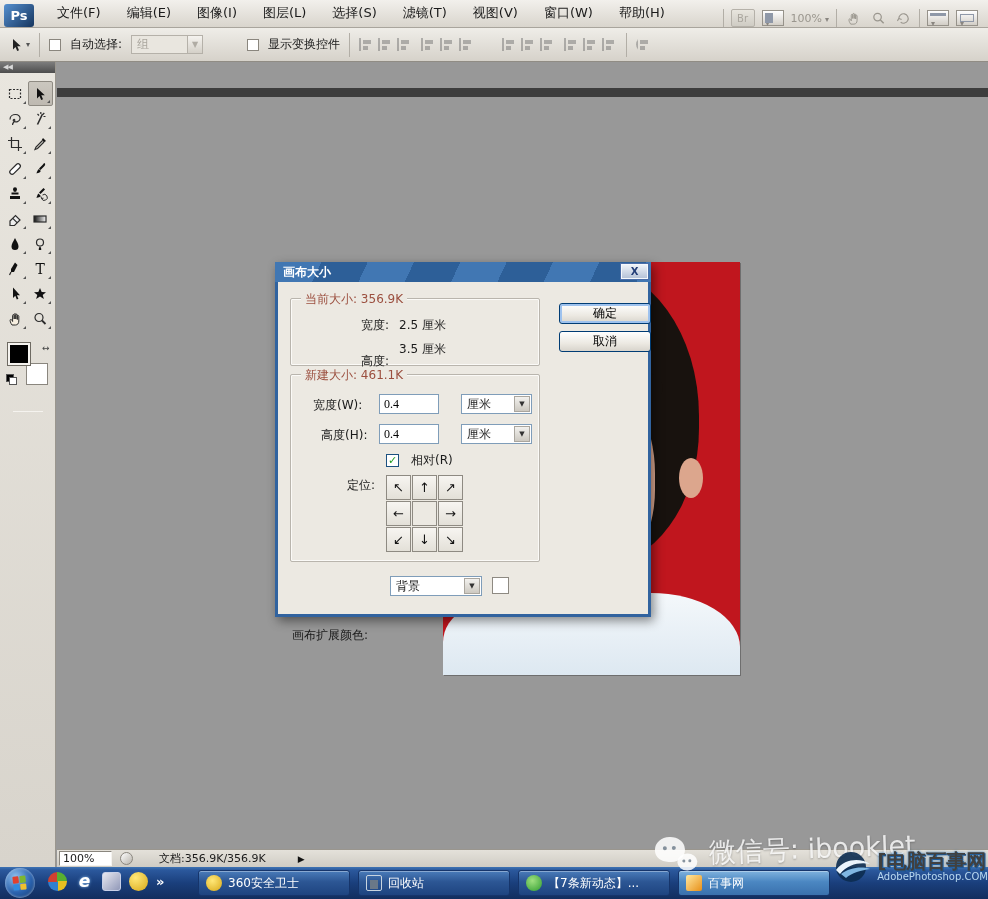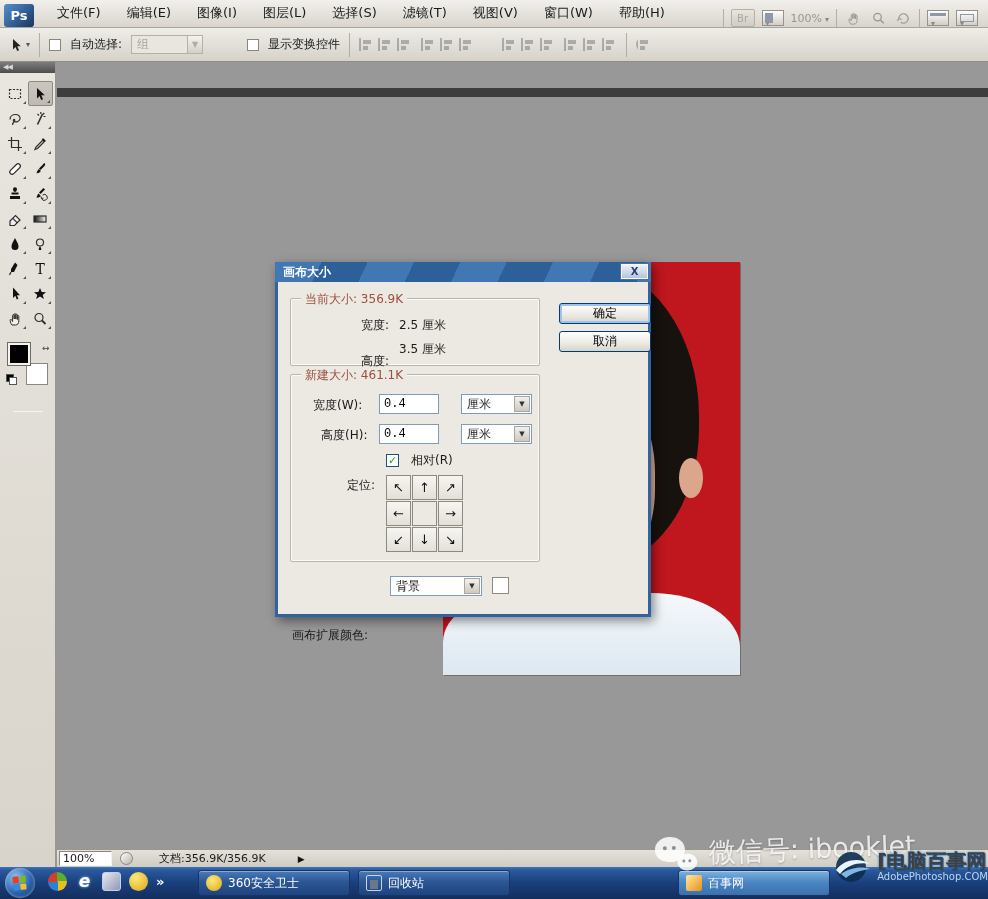--- a/index.html
+++ b/index.html
@@ -97,21 +97,21 @@
      color:#fff;font-weight:bold;line-height:20px;padding-left:8px;}
   .dlg-close{position:absolute;right:3px;top:2px;width:27px;height:15px;
      background:linear-gradient(#eef2f8,#b6c3d8);border:1px solid #f5f8fc;outline:1px solid #4a6da8;
      color:#223d77;font-size:10px;font-weight:bold;text-align:center;line-height:14px;}
   .dlg-body{position:absolute;left:0;top:20px;right:0;bottom:0;}
   .groupbox{position:absolute;border:1px solid #b9b5ad;border-radius:2px;
             box-shadow:inset 0 0 0 1px #fbfaf7;}
   .legend{position:absolute;left:10px;top:-8px;background:#ece9e2;padding:0 4px;color:#9b4f3f;}
   .fld-label{position:absolute;font-size:12px;color:#1a1a1a;white-space:nowrap;}
   .txt-input{position:absolute;width:60px;height:20px;border:1px solid #7f9db9;background:#fff;
-             font-size:12px;font-family:Liberation Mono, monospace;padding:0 4px;}
+             font-size:12px;font-family:Liberation Serif, serif;padding:0 4px;}
   .unit-dd{position:absolute;width:71px;height:20px;border:1px solid #7f9db9;background:#fff;
            display:flex;align-items:center;padding-left:5px;}
   .unit-dd b{position:absolute;right:1px;top:1px;width:16px;height:16px;font-weight:normal;
      background:linear-gradient(#f2f1ee,#cdc9c1);border:1px solid #aaa69e;color:#333;
      font-size:7px;display:flex;align-items:center;justify-content:center;}
   .cbx-row{position:absolute;display:flex;align-items:center;gap:12px;}
   .cbx-checked{width:13px;height:13px;border:1px solid #1c5180;background:#fff;
      color:#1f9c1f;font-size:11px;line-height:12px;text-align:center;font-weight:bold;}
   .cbx-checked::after{content:"✓";}
   .anchor-grid{position:absolute;display:grid;grid-template-columns:repeat(3,25px);
@@ -498,20 +498,24 @@
       <div class="ql-chev">»</div>
     </div>
     <div class="task-btn" style="left:198px;">
       <div class="tb-ic ic-360"></div>
       <span>360安全卫士</span>
     </div>
     <div class="task-btn" style="left:358px;">
       <div class="tb-ic ic-recycle"></div>
       <span>回收站</span>
     </div>
+    <div class="task-btn" style="left:518px;">
+      <div class="tb-ic ic-news"></div>
+      <span>【7条新动态】...</span>
+    </div>
     <div class="task-btn active" style="left:678px;">
       <div class="tb-ic ic-baishi"></div>
       <span>百事网</span>
     </div>
   </div>
 
   <div class="wm-wechat">
     <div class="wc-icon">
       <div class="wc-b1">
           <i style="left:8px;top:9px;"></i>

